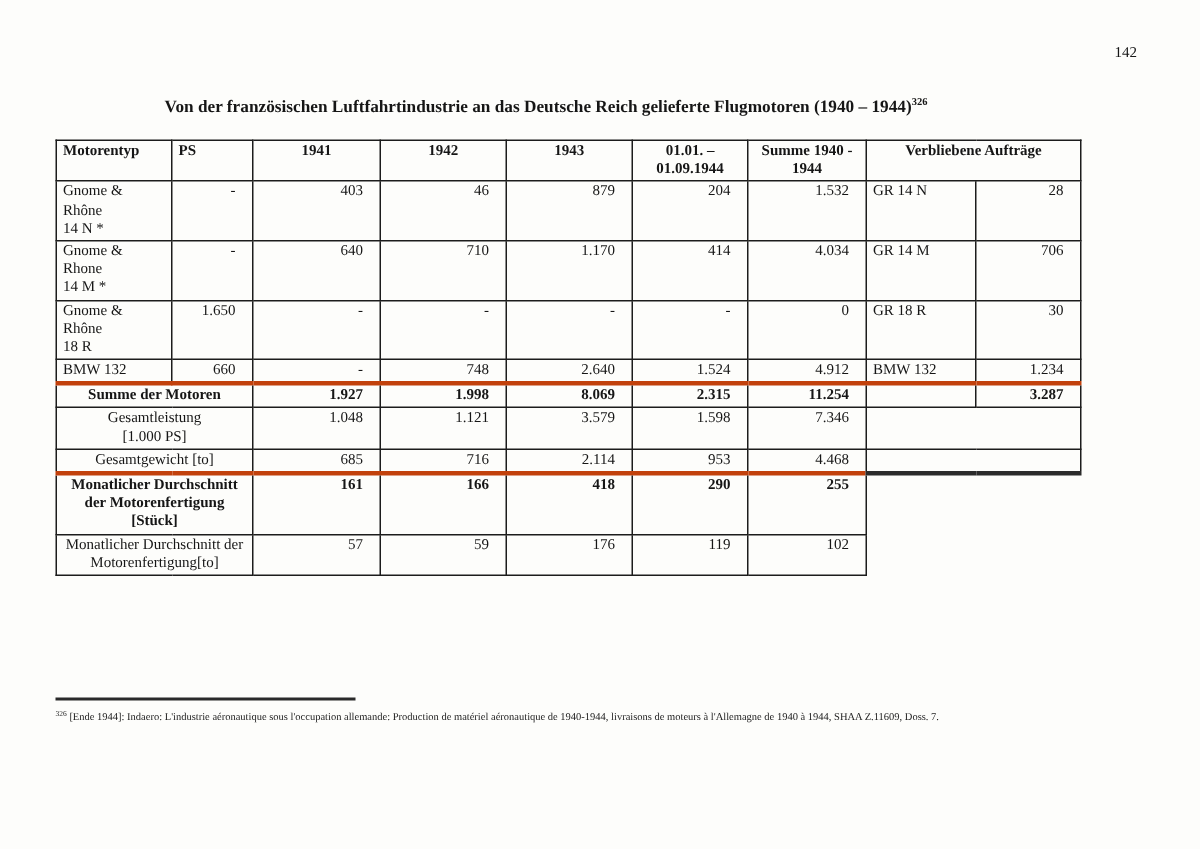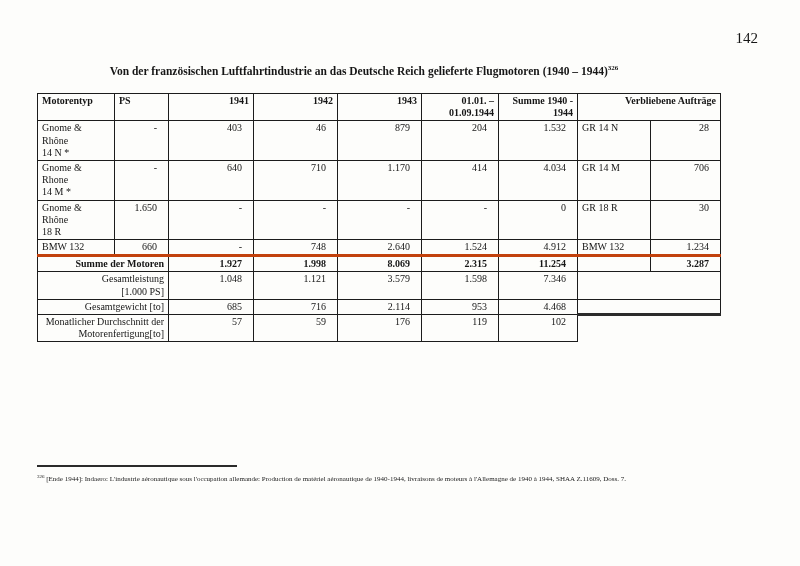--- a/index.html
+++ b/index.html
@@ -7,21 +7,21 @@
   body {
     width: 800px; height: 566px;
     background: #fdfdfb;
     font-family: "Liberation Serif", serif;
     color: #161616;
     position: relative;
     overflow: hidden;
   }
   .page-number {
     position: absolute; top: 30px; right: 42px;
-    font-size: 15px;
+    font-size: 10px;
   }
   .doc-title {
     position: absolute; top: 64px; left: 0; width: 728px;
     text-align: center; font-weight: bold; font-size: 11.5px;
   }
   .doc-title sup { font-size: 7px; }
   table.engines-table {
     position: absolute; left: 37px; top: 93px;
     width: 683px; table-layout: fixed;
     border-collapse: collapse;
@@ -29,21 +29,21 @@
   }
   .engines-table th, .engines-table td {
     border: 1px solid #1c1c1c;
     padding: 1px 4px;
     vertical-align: top;
     white-space: pre-line;
     overflow: hidden;
   }
   .engines-table th { font-weight: bold; }
   .al { text-align: left; }
-  .ac { text-align: right; }
+  .ac { text-align: center; }
   .num { text-align: right; padding-right: 11px !important; }
   .b { font-weight: bold; }
   tr.thick-top > td, tr.thick-top > th { border-top: 3px solid #c2410c; }
   td.thick-bottom { border-bottom: 3px solid #2b2b2b; }
   td.phantom { border: none; background: transparent; }
   .footnote-rule {
     position: absolute; left: 37px; top: 465px;
     width: 200px; height: 0;
     border-top: 2px solid #2a2a2a;
   }
@@ -156,20 +156,31 @@
       </tr>
       <tr>
         <td class="ac" colspan="2">Gesamtgewicht [to]</td>
         <td class="num">685</td>
         <td class="num">716</td>
         <td class="num">2.114</td>
         <td class="num">953</td>
         <td class="num">4.468</td>
         <td class="thick-bottom" colspan="2"></td>
       </tr>
+      <tr class="thick-top">
+        <td class="ac b" colspan="2">Monatlicher Durchschnitt
+der Motorenfertigung
+[Stück]</td>
+        <td class="num b">161</td>
+        <td class="num b">166</td>
+        <td class="num b">418</td>
+        <td class="num b">290</td>
+        <td class="num b">255</td>
+        <td class="phantom" colspan="2"></td>
+      </tr>
       <tr>
         <td class="ac" colspan="2">Monatlicher Durchschnitt der
 Motorenfertigung[to]</td>
         <td class="num">57</td>
         <td class="num">59</td>
         <td class="num">176</td>
         <td class="num">119</td>
         <td class="num">102</td>
         <td class="phantom" colspan="2"></td>
       </tr>

